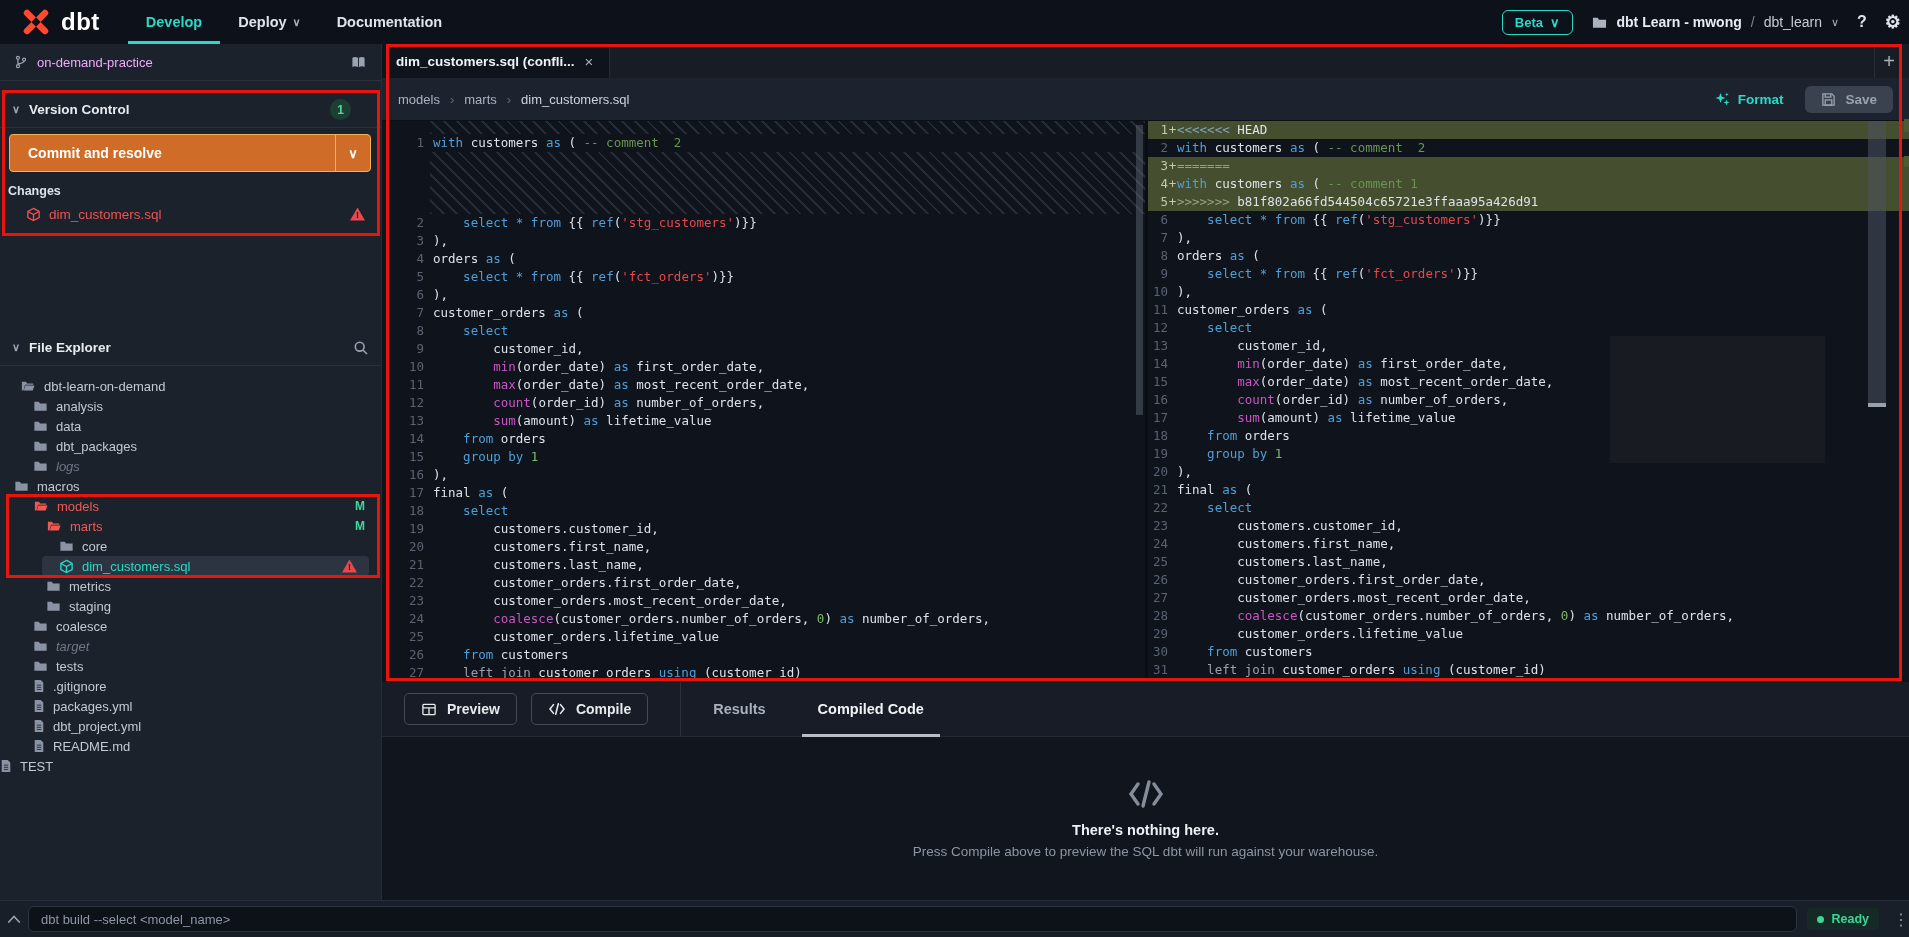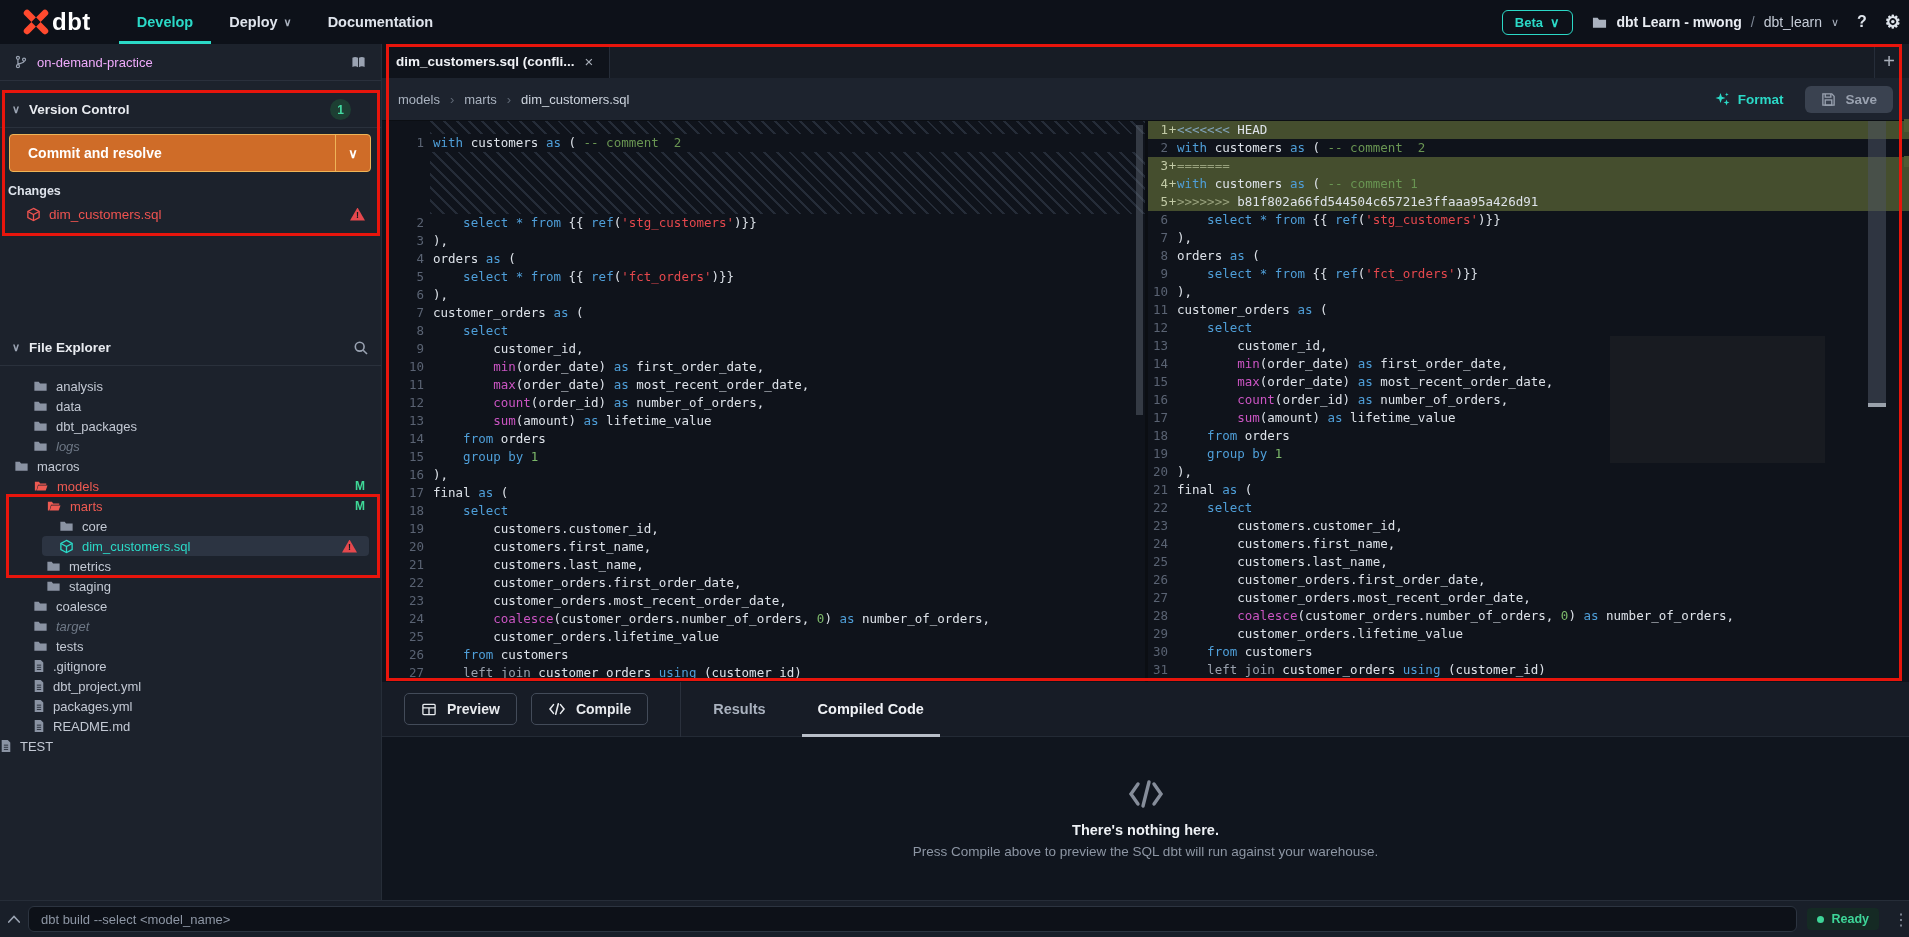--- a/index.html
+++ b/index.html
@@ -1,19 +1,19 @@
 <!DOCTYPE html>
 <html><head>
 <meta charset="utf-8">
 <style>
   *{box-sizing:border-box;margin:0;padding:0}
   html,body{width:1909px;height:937px;overflow:hidden;background:#0f131b;font-family:"Liberation Sans",sans-serif;-webkit-font-smoothing:antialiased}
   
   #navbar{position:absolute;left:0;top:0;width:1909px;height:44px;background:#0d1119;display:flex;align-items:center;z-index:5}
-  .brand{display:flex;align-items:center;padding:0 28px 0 20px}
+  .brand{display:flex;align-items:center;gap:9px;padding:0 28px 0 20px}
   .brand-name{color:#fff;font-weight:700;font-size:24px;letter-spacing:.5px}
   .navitems{display:flex;height:44px}
   .navitem{display:flex;align-items:center;gap:6px;padding:0 18px;color:#dfe4ec;font-size:14.5px;font-weight:700;height:44px;cursor:pointer}
   .navitem.active{color:#2bd9c7;border-bottom:3px solid #2bd9c7;padding-top:3px}
   .navitem .chev{font-size:11px;color:#aab2bf}
   .nav-right{margin-left:auto;display:flex;align-items:center;gap:18px;padding-right:8px}
   .beta-pill{display:flex;align-items:center;gap:7px;border:1.5px solid #2bd9c7;color:#2bd9c7;font-weight:700;font-size:13px;border-radius:6px;padding:4px 12px;cursor:pointer}
   .proj{display:flex;align-items:center;gap:9px;color:#e8ecf2;font-size:14px}
   .proj .pname{font-weight:700}
   .proj .slash{color:#7d8795}
@@ -201,77 +201,86 @@
       <span class="search">
         <svg width="16" height="16" viewBox="0 0 16 16" fill="none" stroke="currentColor" stroke-width="1.6">
           <circle cx="6.7" cy="6.7" r="4.4"></circle>
             <path d="M10.2 10.2 14 14"></path>
         </svg>
       </span>
     </div>
     <div class="sec-div"></div>
   </div>
   <div id="tree">
-      <div class="trow" style="padding-left: 33px;">
-        <span class="ticon">
-          <svg width="15" height="14" viewBox="0 0 16 16" fill="currentColor">
-            <path d="M1 3h5l1.5 2H15v8.5H1z"></path>
-          </svg>
-        </span>
-        <span>analysis</span>
-      </div>
-      <div class="trow" style="padding-left: 33px;">
-        <span class="ticon">
-          <svg width="15" height="14" viewBox="0 0 16 16" fill="currentColor">
-            <path d="M1 3h5l1.5 2H15v8.5H1z"></path>
-          </svg>
-        </span>
-        <span>data</span>
-      </div>
-      <div class="trow" style="padding-left: 33px;">
-        <span class="ticon">
-          <svg width="15" height="14" viewBox="0 0 16 16" fill="currentColor">
-            <path d="M1 3h5l1.5 2H15v8.5H1z"></path>
-          </svg>
-        </span>
-        <span>dbt_packages</span>
-      </div>
-      <div class="trow dim-italic" style="padding-left: 33px;">
-        <span class="ticon">
-          <svg width="15" height="14" viewBox="0 0 16 16" fill="currentColor">
-            <path d="M1 3h5l1.5 2H15v8.5H1z"></path>
-          </svg>
-        </span>
-        <span>logs</span>
-      </div>
-      <div class="trow" style="padding-left: 14px;">
-        <span class="ticon">
-          <svg width="15" height="14" viewBox="0 0 16 16" fill="currentColor">
-            <path d="M1 3h5l1.5 2H15v8.5H1z"></path>
-          </svg>
-        </span>
-        <span>macros</span>
-      </div>
-      <div class="trow red" style="padding-left: 33px;">
+      <div class="trow" style="padding-left: 20px;">
         <span class="ticon">
           <svg width="16" height="14" viewBox="0 0 16 16" fill="currentColor">
             <path d="M1 3h4.6l1.5 2H14v1.6H4.6L2.8 13H1z"></path>
             <path d="M5 7.4h10.4L13.4 13H3.2z"></path>
           </svg>
         </span>
-        <span>models</span>
-        <span class="mbadge">M</span>
-      </div>
-      <div class="trow red" style="padding-left: 46px;">
+        <span>dbt-learn-on-demand</span>
+      </div>
+      <div class="trow" style="padding-left: 33px;">
+        <span class="ticon">
+          <svg width="15" height="14" viewBox="0 0 16 16" fill="currentColor">
+            <path d="M1 3h5l1.5 2H15v8.5H1z"></path>
+          </svg>
+        </span>
+        <span>analysis</span>
+      </div>
+      <div class="trow" style="padding-left: 33px;">
+        <span class="ticon">
+          <svg width="15" height="14" viewBox="0 0 16 16" fill="currentColor">
+            <path d="M1 3h5l1.5 2H15v8.5H1z"></path>
+          </svg>
+        </span>
+        <span>data</span>
+      </div>
+      <div class="trow" style="padding-left: 33px;">
+        <span class="ticon">
+          <svg width="15" height="14" viewBox="0 0 16 16" fill="currentColor">
+            <path d="M1 3h5l1.5 2H15v8.5H1z"></path>
+          </svg>
+        </span>
+        <span>dbt_packages</span>
+      </div>
+      <div class="trow dim-italic" style="padding-left: 33px;">
+        <span class="ticon">
+          <svg width="15" height="14" viewBox="0 0 16 16" fill="currentColor">
+            <path d="M1 3h5l1.5 2H15v8.5H1z"></path>
+          </svg>
+        </span>
+        <span>logs</span>
+      </div>
+      <div class="trow" style="padding-left: 14px;">
+        <span class="ticon">
+          <svg width="15" height="14" viewBox="0 0 16 16" fill="currentColor">
+            <path d="M1 3h5l1.5 2H15v8.5H1z"></path>
+          </svg>
+        </span>
+        <span>macros</span>
+      </div>
+      <div class="trow red" style="padding-left: 33px;">
         <span class="ticon">
           <svg width="16" height="14" viewBox="0 0 16 16" fill="currentColor">
             <path d="M1 3h4.6l1.5 2H14v1.6H4.6L2.8 13H1z"></path>
             <path d="M5 7.4h10.4L13.4 13H3.2z"></path>
           </svg>
         </span>
+        <span>models</span>
+        <span class="mbadge">M</span>
+      </div>
+      <div class="trow red" style="padding-left: 46px;">
+        <span class="ticon">
+          <svg width="16" height="14" viewBox="0 0 16 16" fill="currentColor">
+            <path d="M1 3h4.6l1.5 2H14v1.6H4.6L2.8 13H1z"></path>
+            <path d="M5 7.4h10.4L13.4 13H3.2z"></path>
+          </svg>
+        </span>
         <span>marts</span>
         <span class="mbadge">M</span>
       </div>
       <div class="trow" style="padding-left: 59px;">
         <span class="ticon">
           <svg width="15" height="14" viewBox="0 0 16 16" fill="currentColor">
             <path d="M1 3h5l1.5 2H15v8.5H1z"></path>
           </svg>
         </span>
         <span>core</span>
@@ -335,30 +344,30 @@
         </span>
         <span>.gitignore</span>
       </div>
       <div class="trow" style="padding-left: 33px;">
         <span class="ticon">
           <svg width="12" height="14" viewBox="0 0 14 16" fill="currentColor">
             <path d="M2 1h7l3 3v11H2z"></path>
             <path d="M4.5 7h5M4.5 9.5h5M4.5 12h5" stroke="#1c222c" stroke-width="1"></path>
           </svg>
         </span>
-        <span>dbt_project.yml</span>
+        <span>packages.yml</span>
       </div>
       <div class="trow" style="padding-left: 33px;">
         <span class="ticon">
           <svg width="12" height="14" viewBox="0 0 14 16" fill="currentColor">
             <path d="M2 1h7l3 3v11H2z"></path>
             <path d="M4.5 7h5M4.5 9.5h5M4.5 12h5" stroke="#1c222c" stroke-width="1"></path>
           </svg>
         </span>
-        <span>packages.yml</span>
+        <span>dbt_project.yml</span>
       </div>
       <div class="trow" style="padding-left: 33px;">
         <span class="ticon">
           <svg width="12" height="14" viewBox="0 0 14 16" fill="currentColor">
             <path d="M2 1h7l3 3v11H2z"></path>
             <path d="M4.5 7h5M4.5 9.5h5M4.5 12h5" stroke="#1c222c" stroke-width="1"></path>
           </svg>
         </span>
         <span>README.md</span>
       </div>

